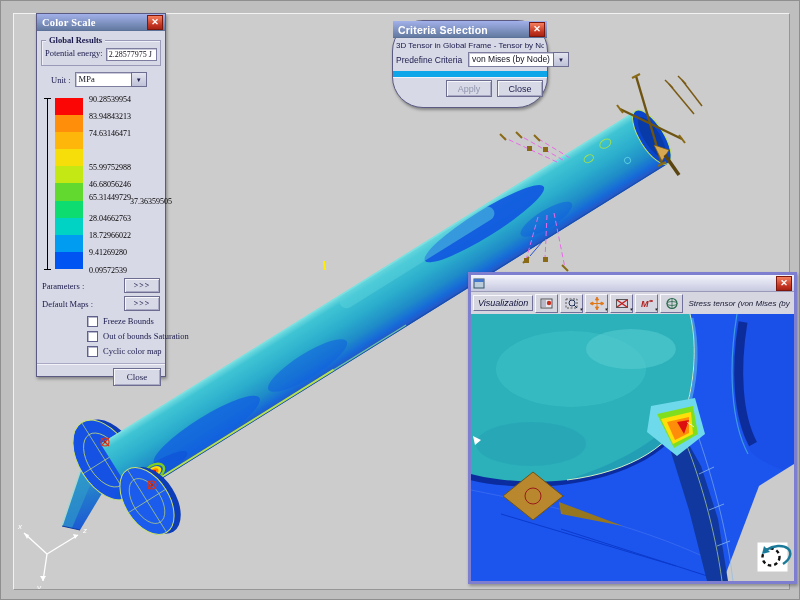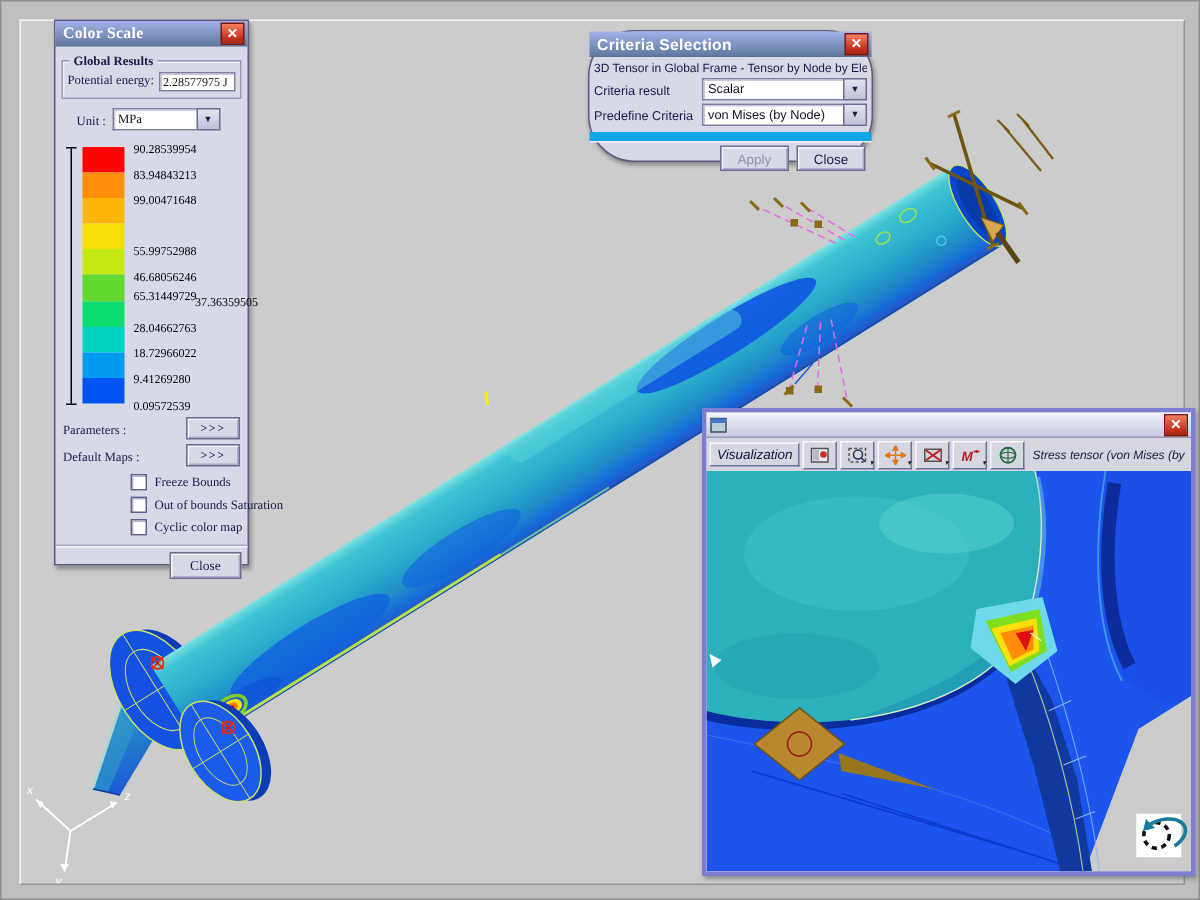--- a/index.html
+++ b/index.html
@@ -55,21 +55,21 @@
   .mrow .btn{margin-left:auto;width:34px;height:13px;font-size:8px;font-weight:bold;letter-spacing:1px;}
   .cbrow{display:flex;align-items:center;height:14px;margin:1px 0 0 6px;padding-left:44px;}
   .cb{width:9px;height:9px;background:#fff;border:1px solid #60608c;
       box-shadow:inset 1px 1px 0 #b8b8cc;margin-right:5px;flex:0 0 9px;}
   .cblabel{font-size:8.5px;color:#18184a;white-space:nowrap;}
   .closerow{border-top:1px solid #a9a9c4;box-shadow:0 1px 0 #f2f2f8 inset;
             margin-top:5px;padding:4px 4px 0 0;display:flex;justify-content:flex-end;}
   .closerow .btn{width:46px;height:16px;}
 
   
-  #criteria{left:392px;top:20px;width:190px;height:88px;border-radius:31px;}
+  #criteria{left:392px;top:20px;width:156px;height:88px;border-radius:31px;}
   #criteria .desc{font-size:8px;color:#18184a;margin:3px 3px 2px 3px;white-space:nowrap;overflow:hidden;}
   .crow{display:flex;align-items:center;margin:2px 3px;}
   .crow .lbl{width:72px;flex:0 0 72px;}
   .crow .combo{flex:1;}
   #criteria .btnrow{border-top:6px solid #0ea5e9;box-shadow:0 1px 0 #f2f2f8 inset;
                     margin-top:4px;padding:3px 4px 0 0;display:flex;justify-content:flex-end;gap:5px;}
   #criteria .btnrow .btn{width:44px;height:15px;}
 
   
   #viswin{left:468px;top:272px;width:329px;height:312px;border:3px solid #7e7ed0;
@@ -261,21 +261,21 @@
         <div class="band" style="background: rgb(195, 232, 20);"></div>
         <div class="band" style="background: rgb(98, 217, 46);"></div>
         <div class="band" style="background: rgb(13, 221, 113);"></div>
         <div class="band" style="background: rgb(0, 210, 196);"></div>
         <div class="band" style="background: rgb(0, 156, 242);"></div>
         <div class="band" style="background: rgb(0, 84, 242);"></div>
       </div>
     <div class="scale-labels">
         <div class="scale-val" style="top: -3.5px;">90.28539954</div>
         <div class="scale-val" style="top: 13.6px;">83.94843213</div>
-        <div class="scale-val" style="top: 30.7px;">99.00471648</div>
+        <div class="scale-val" style="top: 30.7px;">74.63146471</div>
         <div class="scale-val" style="top: 47.8px; margin-top: 47px;">65.31449729</div>
         <div class="scale-val" style="top: 64.9px;">55.99752988</div>
         <div class="scale-val" style="top: 82px;">46.68056246</div>
         <div class="scale-val" style="top: 99.1px; margin-left: 41px;">37.36359505</div>
         <div class="scale-val" style="top: 116.2px;">28.04662763</div>
         <div class="scale-val" style="top: 133.3px;">18.72966022</div>
         <div class="scale-val" style="top: 150.4px;">9.41269280</div>
         <div class="scale-val" style="top: 167.5px;">0.09572539</div>
       </div>
   </div>
@@ -306,27 +306,20 @@
   </div>
 </div>
 
 <div class="dlg" id="criteria">
   <div class="titlebar">
     <span class="title">Criteria Selection</span>
     <span class="xbtn">✕</span>
   </div>
   <div class="desc">3D Tensor in Global Frame - Tensor by Node by Element</div>
   <div class="crow">
-    <span class="lbl">Criteria result</span>
-    <div class="combo">
-      <span class="val">Scalar</span>
-      <span class="arrow">▼</span>
-    </div>
-  </div>
-  <div class="crow">
     <span class="lbl">Predefine Criteria</span>
     <div class="combo">
       <span class="val">von Mises (by Node)</span>
       <span class="arrow">▼</span>
     </div>
   </div>
   <div class="btnrow">
     <span class="btn disabled">Apply</span>
     <span class="btn">Close</span>
   </div>

